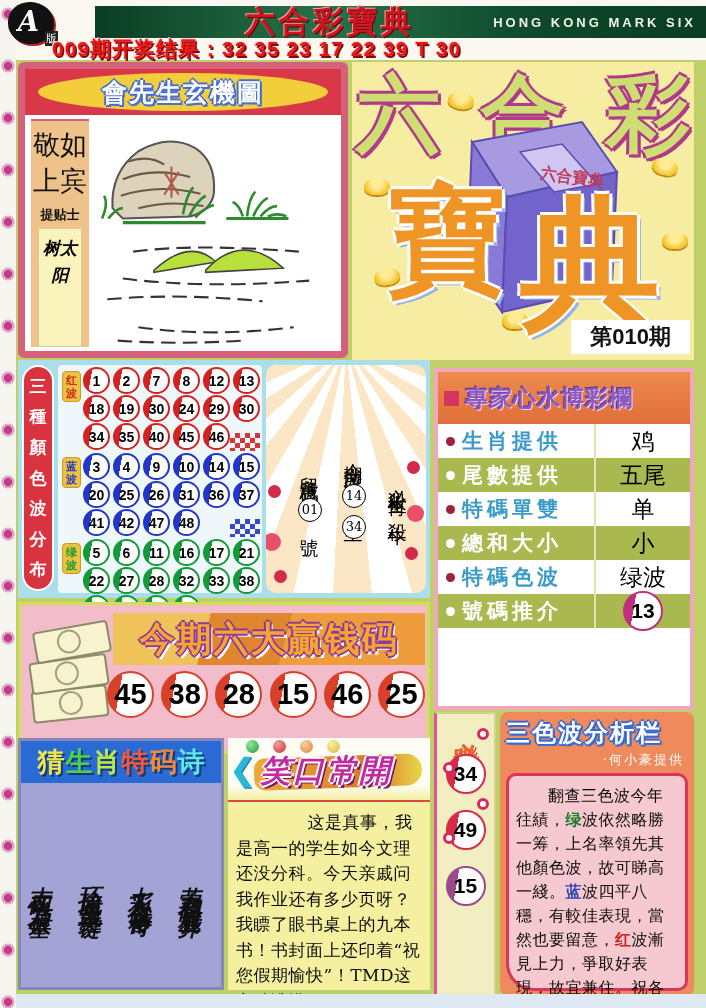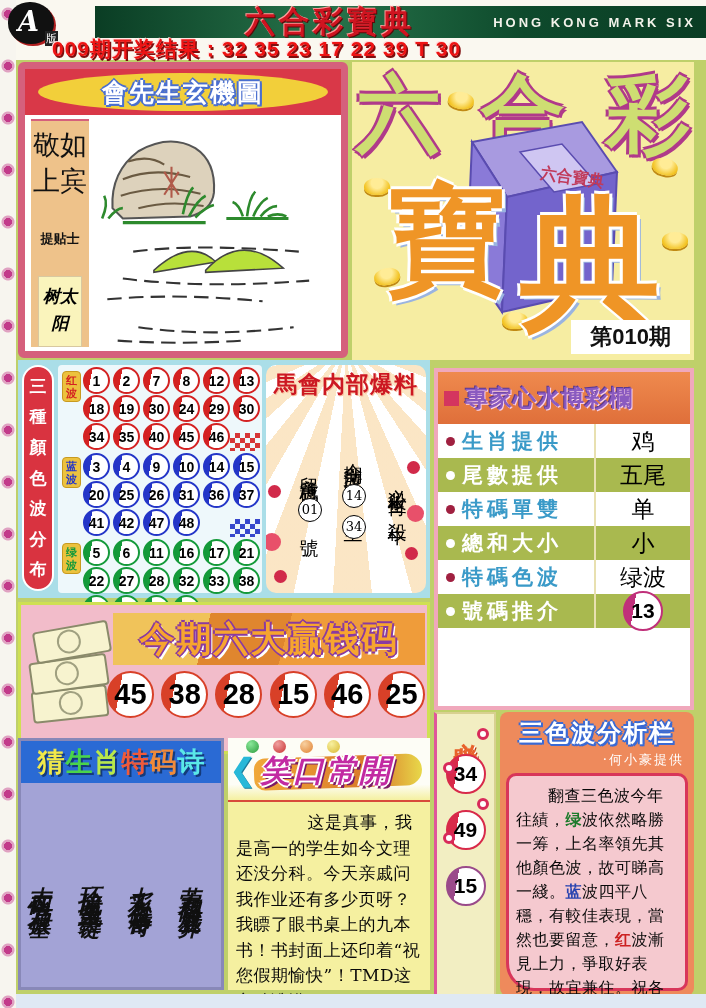--- a/index.html
+++ b/index.html
@@ -29,21 +29,21 @@
     text-shadow:1.5px 1.5px 0 #7e0e0e, -1px -1px 0 #ffd9d9; white-space:nowrap; }
 
   
   .mystery { position:absolute; left:18px; top:62px; width:330px; height:296px; background:#fff;
     border:7px solid #d5607c; border-radius:6px; }
   .mystery-head { height:46px; background:#d93848; display:flex; align-items:center; justify-content:center; }
   .mystery-oval { width:92%; height:38px; background:#f2cf3a; border-radius:50%; display:flex; align-items:center; justify-content:center; }
   .mystery-title { font-size:25px; font-weight:bold; color:#fff; letter-spacing:2px;
     text-shadow:-2px 0 0 #4a6fd0, 2px 0 0 #4a6fd0, 0 -2px 0 #4a6fd0, 0 2px 0 #4a6fd0, 2px 2px 0 #4a6fd0; }
   .mystery-body { display:flex; height:236px; }
-  .side-strip { width:58px; margin:4px 2px 4px 6px; background:#eec28a; border-top:2px solid #d5607c; display:flex; flex-direction:column; align-items:center; padding-top:6px;gap:24px; }
+  .side-strip { width:58px; margin:4px 2px 4px 6px; background:#eec28a; border-top:2px solid #d5607c; display:flex; flex-direction:column; align-items:center; padding-top:6px; }
   .side-greeting { font-family:"DejaVu Serif",serif; font-size:27px; color:#111; line-height:1.35; text-align:center; }
   .side-label { font-size:13px; font-weight:bold; color:#111; margin-top:6px; }
   .side-sign { margin-top:4px; width:44px; flex:1; background:#faf4bc; border:1px solid #d8c8a0;
     font-family:"DejaVu Serif",serif; font-style:italic; font-weight:bold; font-size:17px; text-align:center; padding-top:6px; line-height:1.6; }
   .drawing { flex:1; }
 
   
   .title-block { position:absolute; left:352px; top:62px; width:342px; height:298px; background:#f6eda2; overflow:hidden; }
   .big-line1 { position:absolute; left:0; top:-4px; width:100%; display:flex; justify-content:space-between; padding:0 4px;
     font-size:84px; font-weight:bold; color:#cede72;
@@ -136,21 +136,21 @@
   
   .mustwin { position:absolute; left:434px; top:712px; width:62px; height:284px; background:#f2eec2; border:2px solid #d8d090; border-left:3px solid #e0559a;
     display:flex; flex-direction:column; align-items:center; }
   .mustwin-title { writing-mode:vertical-rl; text-orientation:upright; font-size:27px; font-weight:bold; color:#e8622a;
     text-shadow:1px 1px 0 #fff, 2px 2px 0 #b03a10; letter-spacing:6px; margin-top:6px; font-family:"DejaVu Serif",serif; }
   .mustwin-balls { display:flex; flex-direction:column; gap:16px; margin-top:10px; }
   .ring { position:absolute; width:12px; height:12px; border:3px solid #d82a5a; border-radius:50%; background:#fff; }
 
   
   .analysis { position:absolute; left:500px; top:712px; width:194px; height:284px; background:#ee8a5c; border-radius:8px; padding:5px 6px; }
-  .analysis-title { text-align:center; font-size:24px; font-weight:bold; color:#fff; letter-spacing:2px;
+  .analysis-title { text-align:left; font-size:24px; font-weight:bold; color:#fff; letter-spacing:2px;
     text-shadow:-2px 0 0 #3a6ad4, 2px 0 0 #3a6ad4, 0 -2px 0 #3a6ad4, 0 2px 0 #3a6ad4, 2px 2px 0 #3a6ad4; }
   .analysis-byline { text-align:right; color:#fff; font-size:13px; letter-spacing:2px; margin:2px 4px 4px 0; font-family:"DejaVu Serif",serif; }
   .analysis-body { background:#f5c9cf; border:3px solid #d8365a; border-radius:10px 10px 10px 28px; height:218px; padding:8px 7px;
     font-size:16px; line-height:1.5; color:#0a0a0a; text-indent:2em; letter-spacing:.5px; }
 </style>
 </head>
 <body>
 
 <div class="page">
   <div class="left-margin"></div>
@@ -318,21 +318,20 @@
               <span class="ball ball-s" style="--c: #149a3a;">39</span>
               <span class="ball ball-s" style="--c: #149a3a;">43</span>
               <span class="ball ball-s" style="--c: #149a3a;">44</span>
               <span class="ball ball-s" style="--c: #149a3a;">49</span>
             </div>
           </div>
           <div class="checker" style="--c: #149a3a;"></div>
         </div>
       </div>
     <div class="insider">
-      <div class="insider-title">馬會内部爆料</div>
       <div class="insider-cols" id="insider-cols">
           <div class="insider-col">必殺生肖：殺牛</div>
           <div class="insider-col">今期波段：<span class="circ">14</span>至<span class="circ">34</span></div>
           <div class="insider-col">留意號碼：<span class="circ">01</span>號</div>
         </div>
       <span class="beads" style="left:2px;top:120px;"></span>
       <span class="beads" style="left:-3px;top:168px;width:18px;height:18px;background:#e8506a;"></span>
       <span class="beads" style="left:8px;top:205px;"></span>
       <span class="beads" style="right:6px;top:96px;"></span>
       <span class="beads" style="right:2px;top:140px;width:17px;height:17px;background:#e8506a;"></span>

